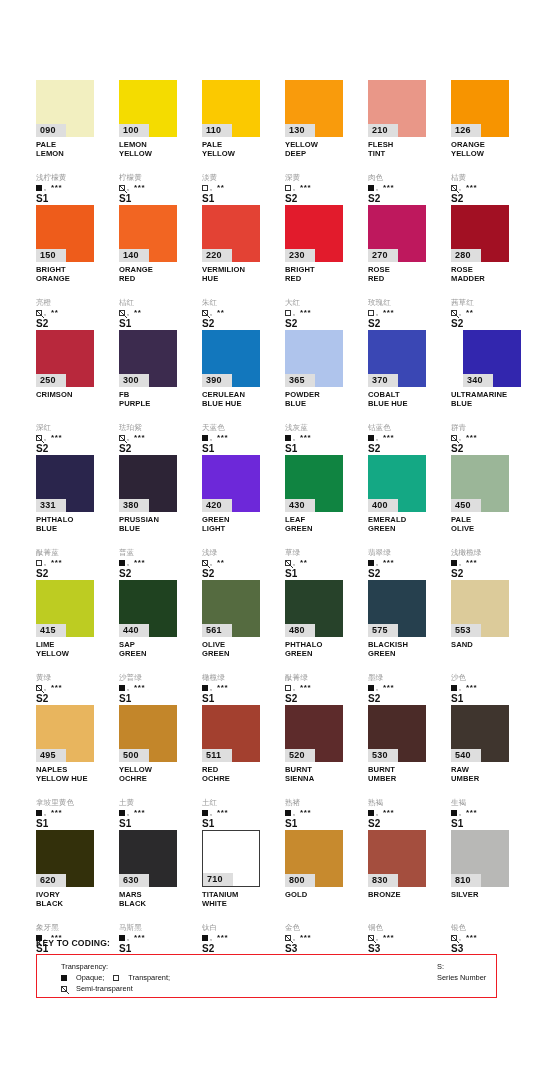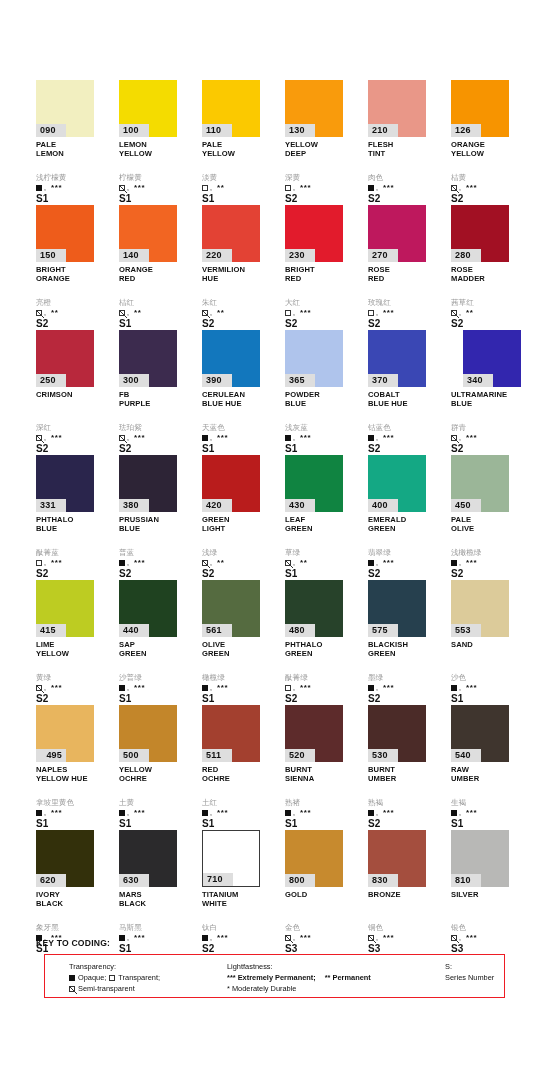--- a/index.html
+++ b/index.html
@@ -79,32 +79,32 @@
   }
   .comma { font-size:7px; color:#111; line-height:6px; margin-left:0px; }
   .lf { font-size:8px; color:#111; letter-spacing:0.6px; margin-left:3px; line-height:6px; font-weight:bold;}
   .series { font-size:10px; font-weight:bold; color:#111; margin-top:1.5px; line-height:9px; }
 
   .key-title {
     position:absolute; left:36px; top:938px;
     font-size:8.6px; font-weight:bold; letter-spacing:0.2px; color:#111;
   }
   .key-box {
-    position:absolute; left:44px; top:954px;
+    position:absolute; left:36px; top:954px;
     width:461px; height:44px;
     border:1.4px solid #ee1c24;
     background:#fff;
   }
   .key-inner { position:relative; width:100%; height:100%; }
   .kcol { position:absolute; top:6px; font-size:7.4px; color:#111; line-height:11px; }
   .kcol.c1 { left:24px; }
   .kcol.c2 { left:182px; }
   .kcol.c3 { left:400px; }
   .khead { color:#111; }
-  .krow { display:flex; align-items:center; gap:3px; white-space:nowrap; }
+  .krow { display:flex; align-items:center; gap:9px; white-space:nowrap; }
   .krow .txt { font-size:7.4px; }
   .bold-stars { font-weight:bold; }
 </style>
 </head>
 <body>
 
 <div class="sheet">
 
   <div class="grid" id="grid">
       <div class="cell">
@@ -461,21 +461,21 @@
           <div class="cn">普蓝</div>
           <div class="marks">
             <span class="tsym opaque"></span>
             <span class="comma">,</span>
             <span class="lf">***</span>
           </div>
           <div class="series">S2</div>
         </div>
       </div>
       <div class="cell">
-        <div class="swatch" style="background: #b91c1c; padding-left: 28px;">
+        <div class="swatch" style="background: #6d28d9; padding-left: 28px;">
           <div class="code">420</div>
         </div>
         <div class="info">
           <div class="nm">
             <div>GREEN</div>
             <div class="ln2">LIGHT</div>
           </div>
           <div class="cn">浅绿</div>
           <div class="marks">
             <span class="tsym semi"></span>
@@ -641,21 +641,21 @@
           <div class="cn">沙色</div>
           <div class="marks">
             <span class="tsym opaque"></span>
             <span class="comma">,</span>
             <span class="lf">***</span>
           </div>
           <div class="series">S1</div>
         </div>
       </div>
       <div class="cell">
-        <div class="swatch" style="background: rgb(232, 181, 94); text-align: right;">
+        <div class="swatch" style="background: rgb(232, 181, 94);">
           <div class="code">495</div>
         </div>
         <div class="info">
           <div class="nm">
             <div>NAPLES</div>
             <div class="ln2">YELLOW HUE</div>
           </div>
           <div class="cn">拿坡里黄色</div>
           <div class="marks">
             <span class="tsym opaque"></span>
@@ -877,30 +877,20 @@
           <span class="txt">Opaque;</span>
           <span class="tsym transparent"></span>
           <span class="txt">Transparent;</span>
         </div>
         <div class="krow">
           <span class="tsym semi"></span>
           <span class="txt">Semi-transparent</span>
         </div>
       </div>
 
-      <div class="kcol c2">
-        <div class="khead">Lightfastness:</div>
-        <div class="krow">
-          <span class="txt bold-stars">*** Extremely Permanent;</span>
-          <span class="txt bold-stars" style="margin-left:6px">** Permanent</span>
-        </div>
-        <div class="krow">
-          <span class="txt">* Moderately Durable</span>
-        </div>
-      </div>
 
       <div class="kcol c3">
         <div class="khead">S:</div>
         <div class="krow">
           <span class="txt">Series Number</span>
         </div>
       </div>
 
     </div>
   </div>

